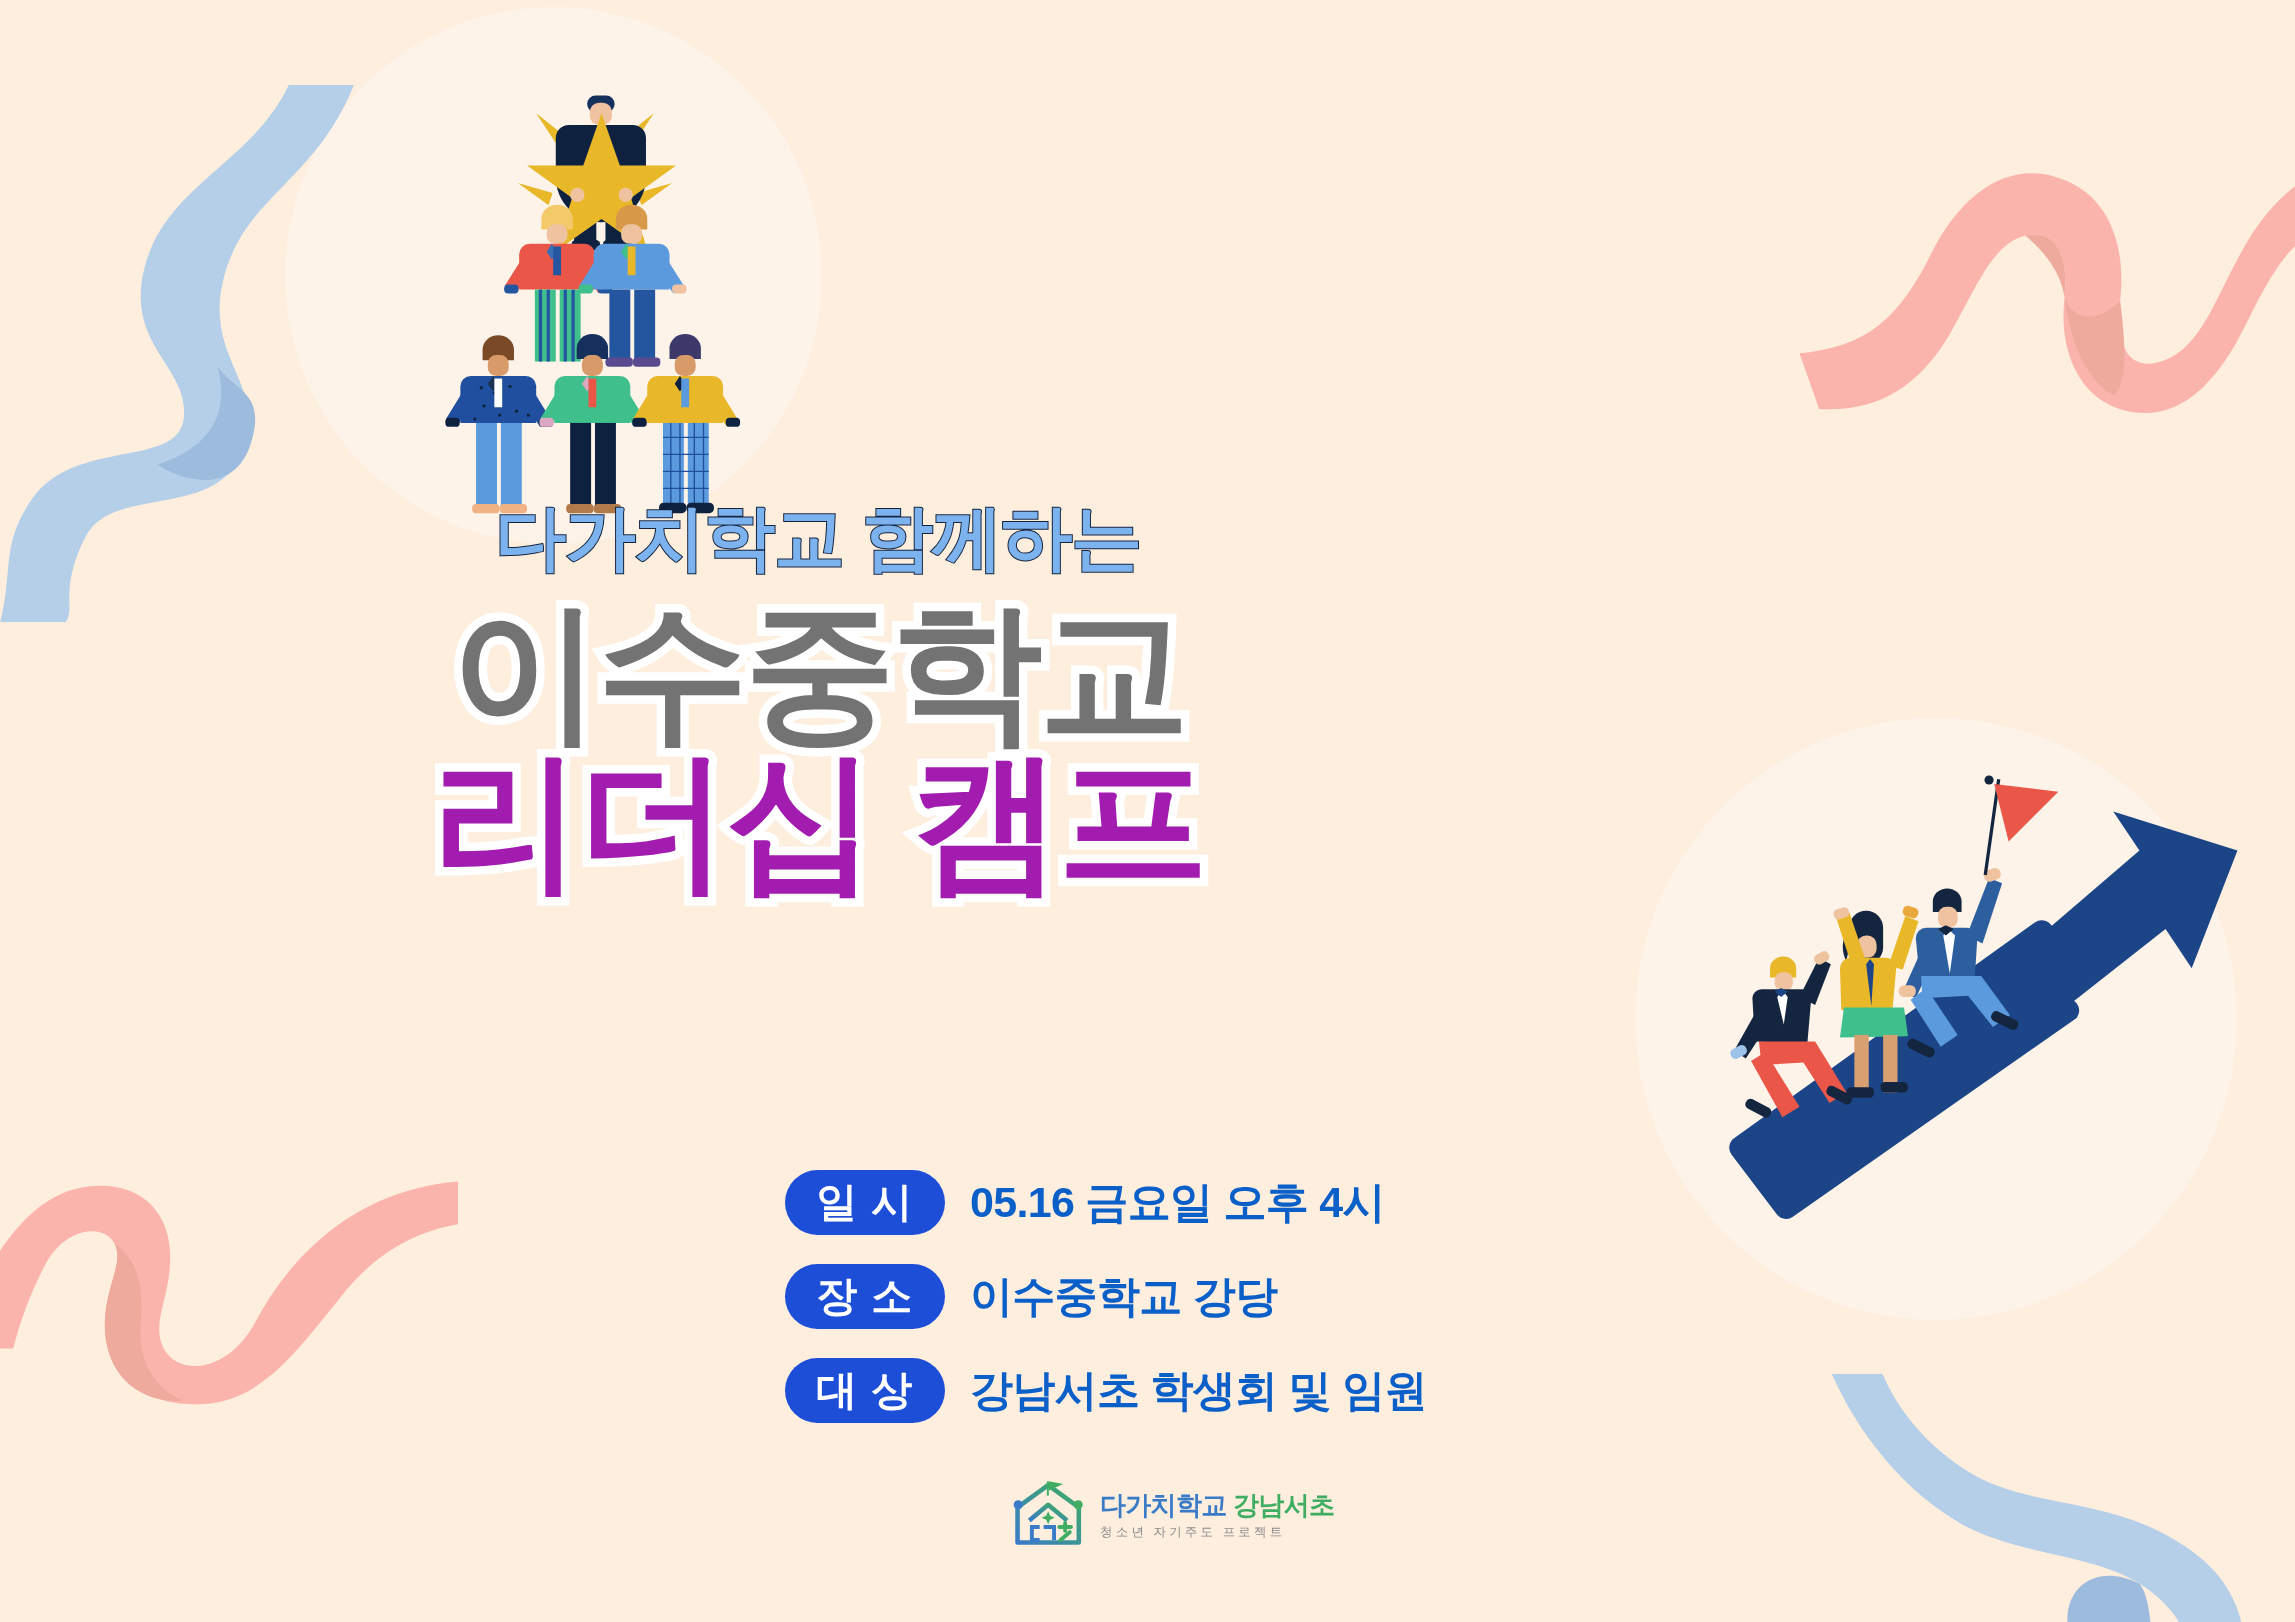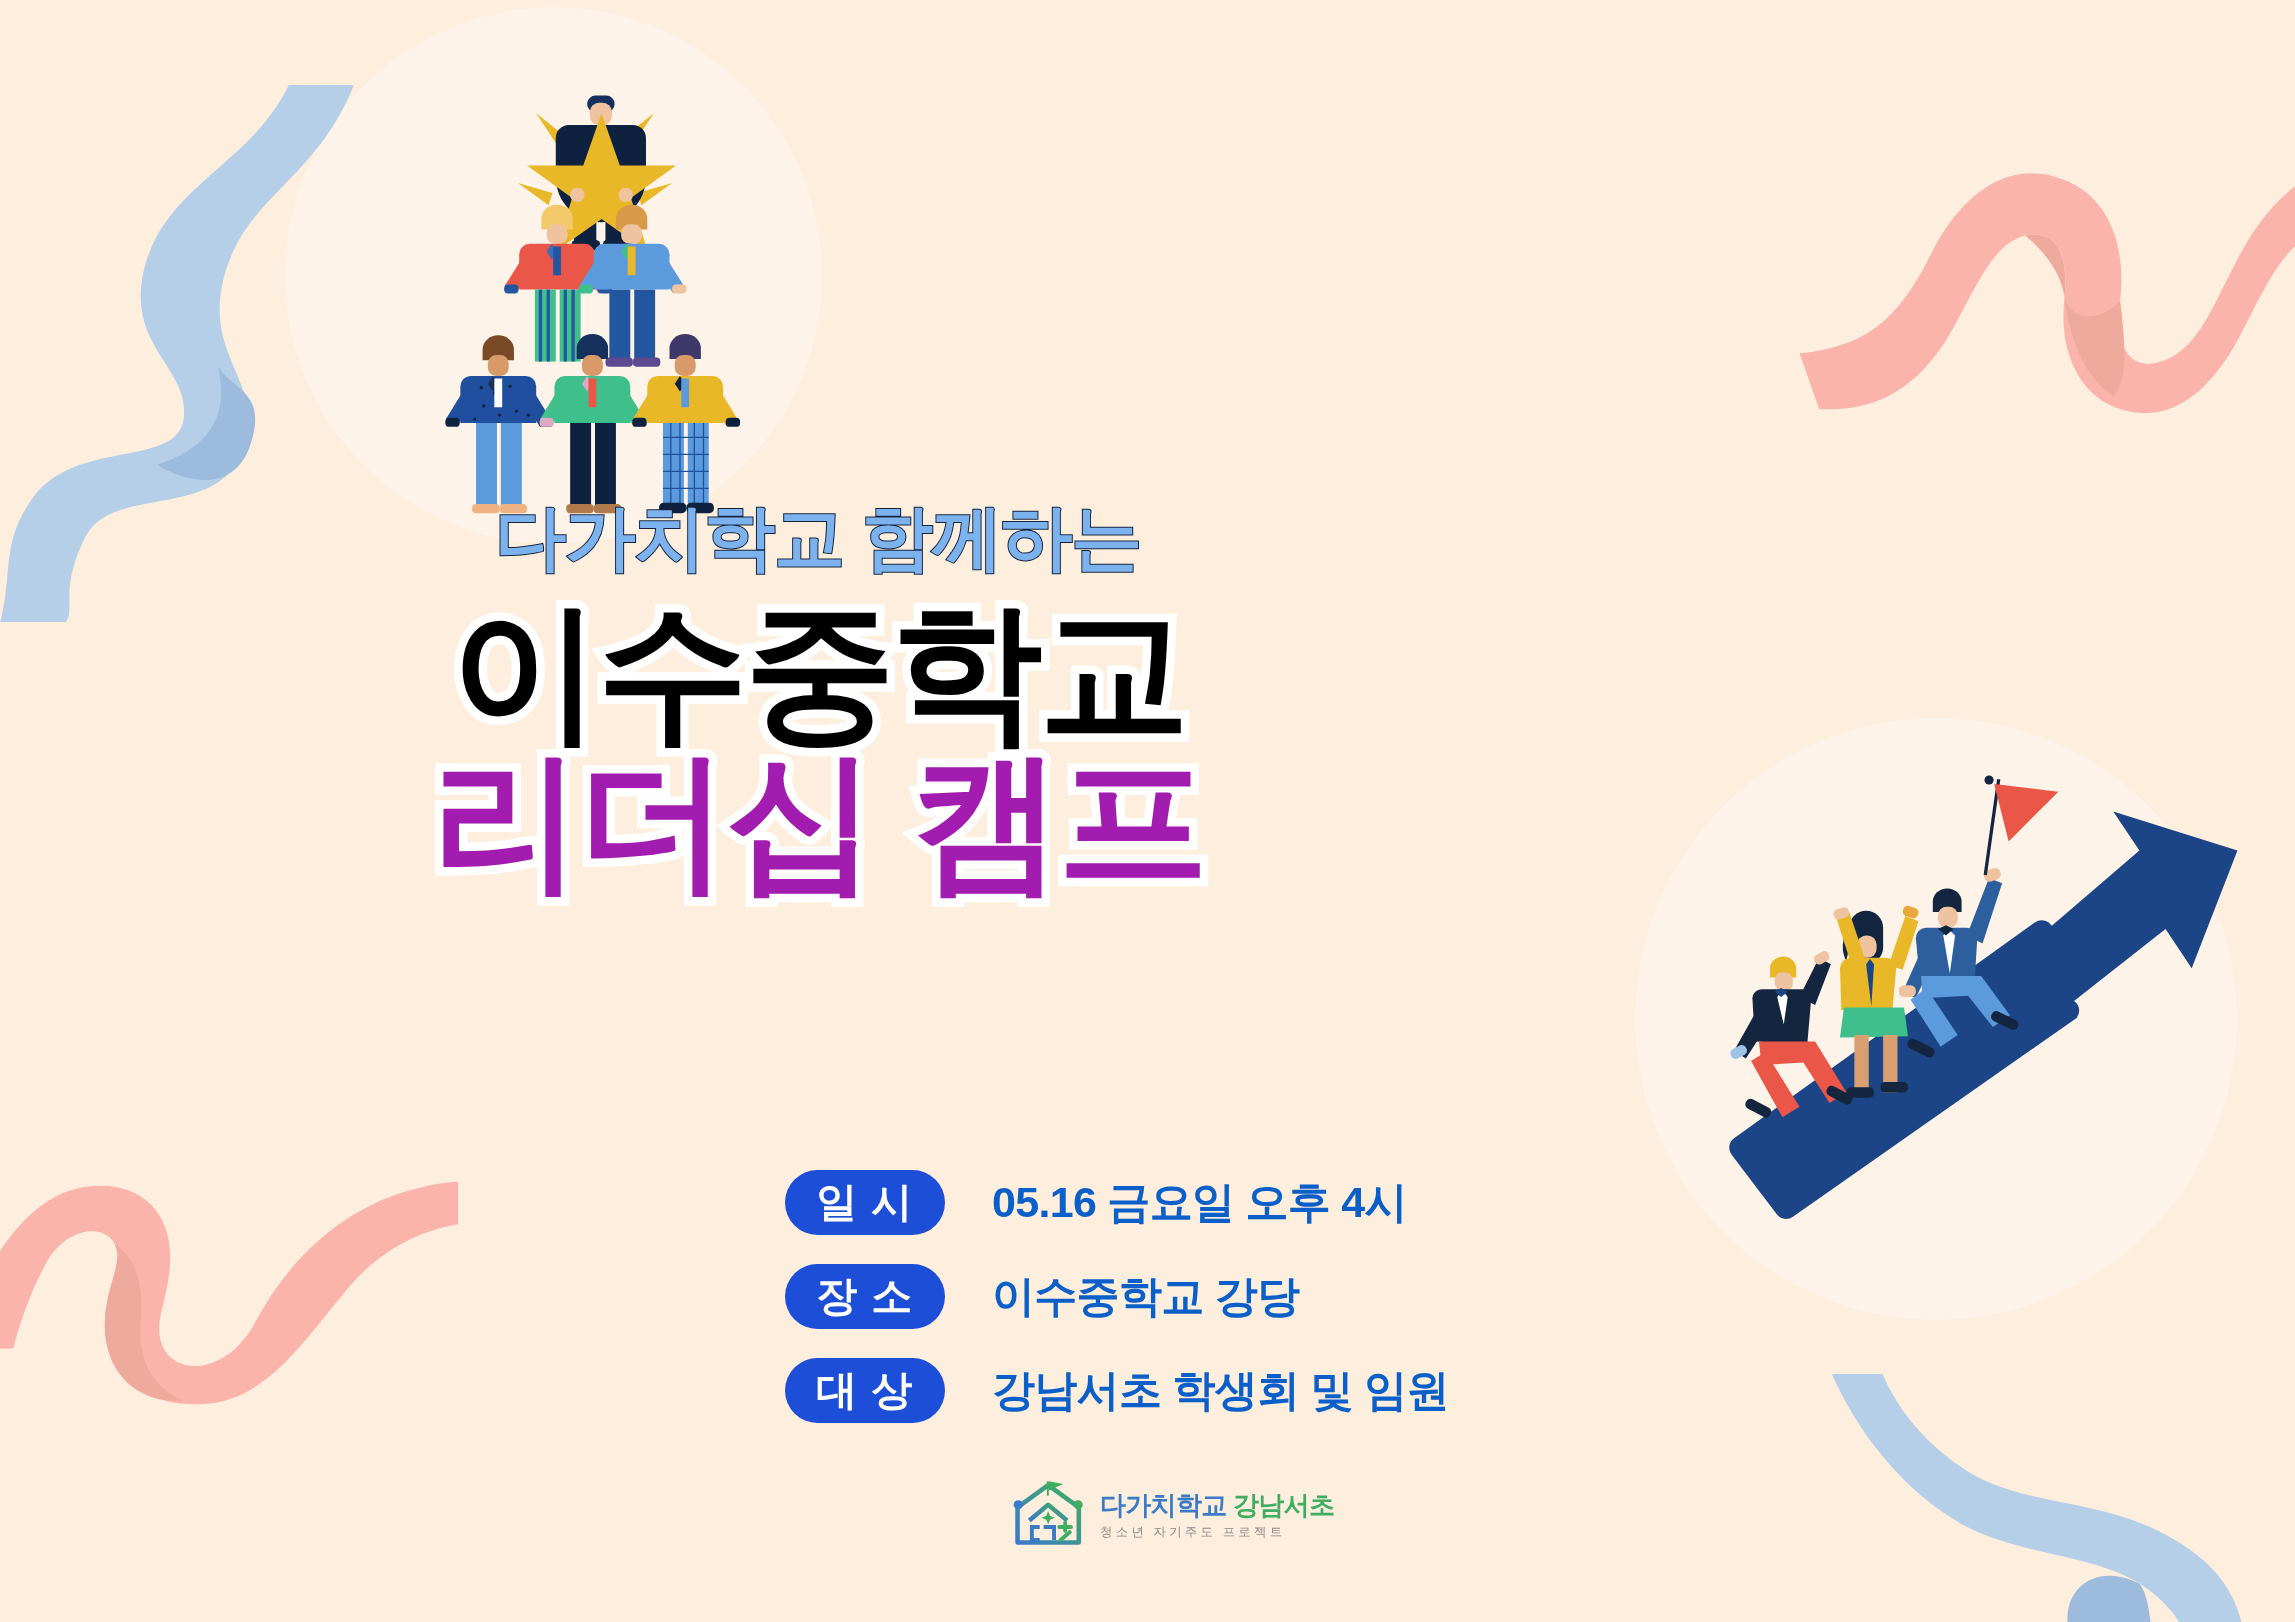--- a/index.html
+++ b/index.html
@@ -45,21 +45,21 @@
   }
   .t-line{
     font-weight:bold;
     letter-spacing:-3.9px;
     margin:0;
     line-height:1.04;
     paint-order:stroke fill;
   }
   .t-line1{
     font-size:151px;
-    color:#000000;
+    color:#737373;
     -webkit-text-stroke:17px #ffffff;
   }
   .t-line2{
     font-size:151px;
     color:#a21caf;
     -webkit-text-stroke:17px #ffffff;
     margin-top:-7.9px;
   }
   
   .info{
@@ -80,21 +80,21 @@
     color:#ffffff;
     font-size:41px;
     font-weight:bold;
     letter-spacing:1.3px;
     display:flex;
     align-items:center;
     justify-content:center;
     flex:0 0 auto;
   }
   .info-val{
-    margin-left:47px;
+    margin-left:25px;
     font-size:43px;
     font-weight:bold;
     color:#0b5fc8;
     letter-spacing:-0.7px;
     white-space:nowrap;
   }
   
   .logo{
     position:absolute;
     left:1011px;top:1480px;

